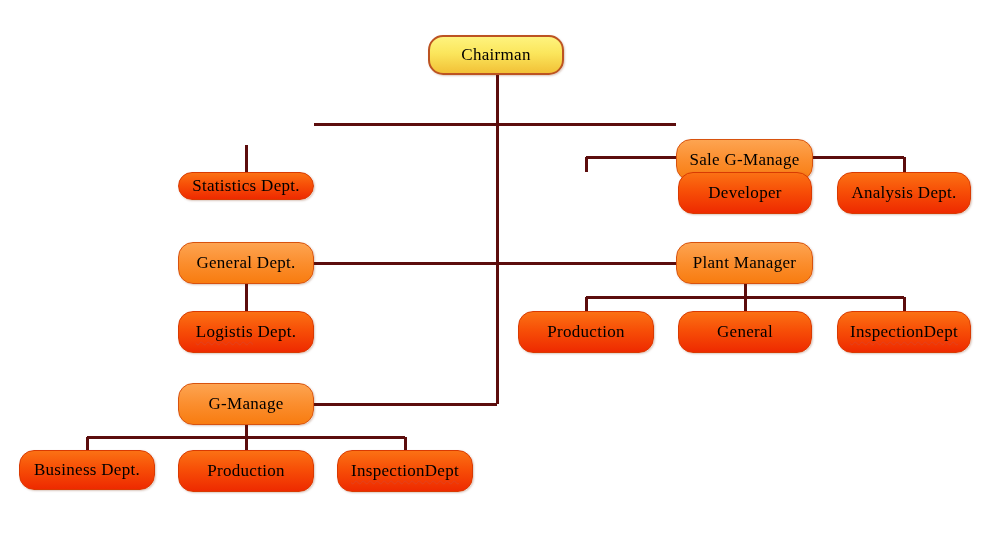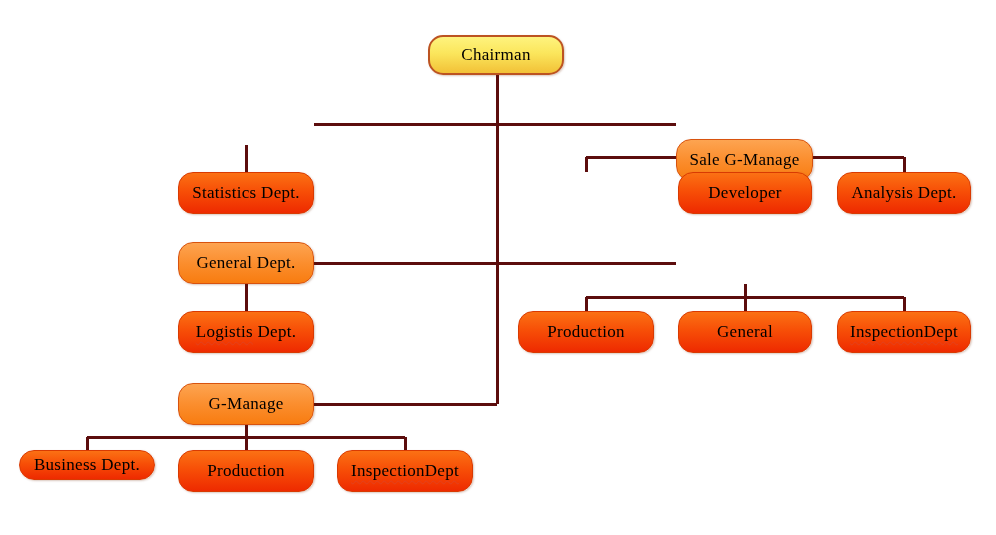--- a/index.html
+++ b/index.html
@@ -71,21 +71,21 @@
              M745 145 V157 M586 157 H904 M586 157 V172 M745 157 V172 M904 157 V172
              M745 284 V297 M586 297 H904 M586 297 V311 M745 297 V311 M904 297 V311
              M246 425 V437 M87 437 H405 M87 437 V450 M246 437 V450 M405 437 V450" fill="none" stroke="#5c0d0d" stroke-width="3"></path>
   </svg>
 
   <div class="node root" style="left:428px; top:35px; width:136px; height:40px;">
     <span class="lbl">Chairman</span>
   </div>
 
 
-  <div class="node child" style="left:178px; top:172px; width:136px; height:42px;">
+  <div class="node child" style="left:178px; top:172px; width:136px; height:28px;">
     <span class="lbl">Statistics Dept.</span>
   </div>
 
   <div class="node parent" style="left:676px; top:103px; width:137px; height:42px;margin-top:36px;">
     <span class="lbl">Sale G-Manage</span>
   </div>
 
 
   <div class="node child" style="left:678px; top:172px; width:134px; height:42px;">
     <span class="lbl">Developer</span>
@@ -96,38 +96,41 @@
   </div>
 
   <div class="node parent" style="left:178px; top:242px; width:136px; height:42px;">
     <span class="lbl">General Dept.</span>
   </div>
 
   <div class="node child" style="left:178px; top:311px; width:136px; height:42px;">
     <span class="lbl"><span class="sq">Logistis</span><span> Dept.</span></span>
   </div>
 
+  <div class="node parent" style="left:676px; top:242px; width:137px; height:42px;">
+    <span class="lbl">Plant Manager</span>
+  </div>
 
   <div class="node child" style="left:518px; top:311px; width:136px; height:42px;">
     <span class="lbl">Production</span>
   </div>
 
   <div class="node child" style="left:678px; top:311px; width:134px; height:42px;">
     <span class="lbl">General</span>
   </div>
 
   <div class="node child" style="left:837px; top:311px; width:134px; height:42px;">
     <span class="lbl sq">InspectionDept</span>
   </div>
 
   <div class="node parent" style="left:178px; top:383px; width:136px; height:42px;text-align:center;">
     <span class="lbl">G-Manage</span>
   </div>
 
-  <div class="node child" style="left:19px; top:450px; width:136px; height:30px;">
+  <div class="node child" style="left:19px; top:450px; width:136px; height:40px;">
     <span class="lbl">Business Dept.</span>
   </div>
 
   <div class="node child" style="left:178px; top:450px; width:136px; height:42px;">
     <span class="lbl">Production</span>
   </div>
 
   <div class="node child" style="left:337px; top:450px; width:136px; height:42px;">
     <span class="lbl sq">InspectionDept</span>
   </div>

